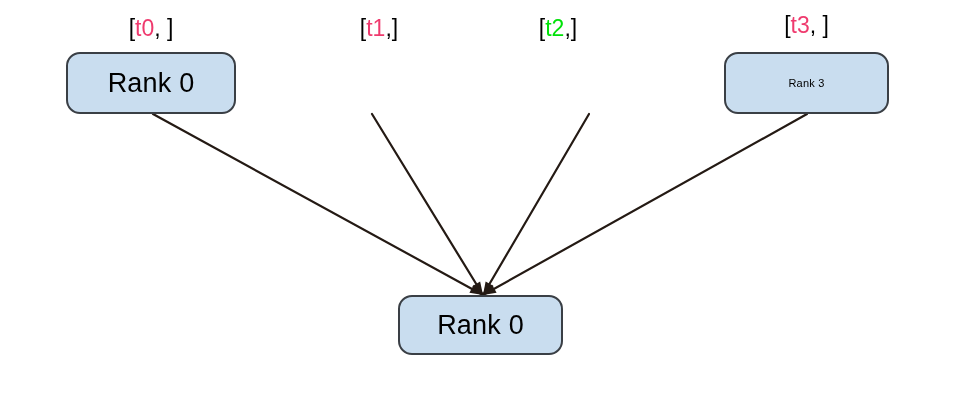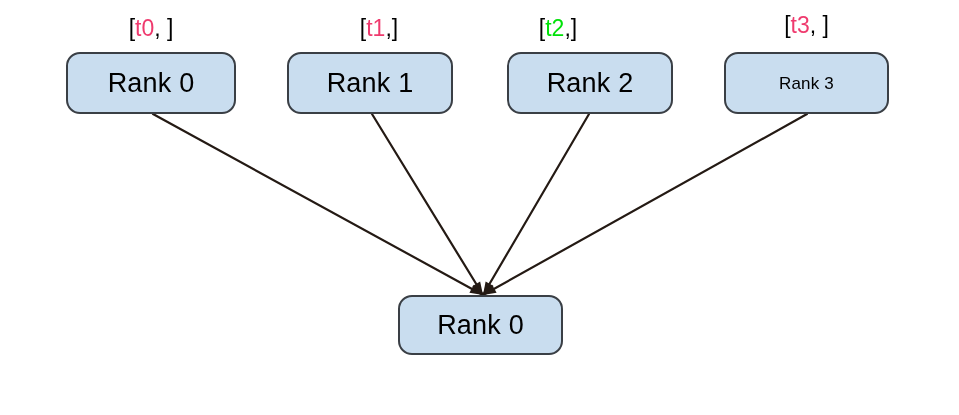--- a/index.html
+++ b/index.html
@@ -79,32 +79,26 @@
         <polygon points="483,295 492.1057199644464,284.64404210470695 496.59256522833823,292.6757430190769"></polygon>
       </g>
   </svg>
 
   <div class="tag" id="tag-0" style="left: 151px; top: 17px; transform: translateX(-50%);"><span>[</span><span style="color: rgb(239, 58, 110);">t0</span><span>, </span><span>]</span></div>
   <div class="node" id="node-0" style="left: 66px; top: 52px; width: 170px; height: 62px; background: rgb(201, 221, 239); border-color: rgb(58, 63, 69);">
     <span class="node-label" style="font-size: 27px;">Rank 0</span>
   </div>
 
   <div class="tag" id="tag-1" style="left: 370px; top: 17px; transform: translateX(-50%); margin-left: 9px;"><span>[</span><span style="color: rgb(239, 58, 110);">t1</span><span>,</span><span>]</span></div>
-  <div class="node" id="node-1" style="left: 287px; top: 52px; width: 166px; height: 62px; background: rgb(201, 221, 239); border-color: rgb(58, 63, 69);">
-    <span class="node-label" style="font-size: 27px;">Rank 1</span>
-  </div>
 
   <div class="tag" id="tag-2" style="left: 558px; top: 17px; transform: translateX(-50%);"><span>[</span><span style="color: rgb(0, 226, 8);">t2</span><span>,</span><span>]</span></div>
-  <div class="node" id="node-2" style="left: 507px; top: 52px; width: 166px; height: 62px; background: rgb(201, 221, 239); border-color: rgb(58, 63, 69);">
-    <span class="node-label" style="font-size: 27px;">Rank 2</span>
-  </div>
 
   <div class="tag" id="tag-3" style="left: 806.5px; top: 14px; transform: translateX(-50%);"><span>[</span><span style="color: rgb(239, 58, 110);">t3</span><span>, </span><span>]</span></div>
   <div class="node" id="node-3" style="left: 724px; top: 52px; width: 165px; height: 62px; background: rgb(201, 221, 239); border-color: rgb(58, 63, 69);">
-    <span class="node-label" style="font-size: 17px;">Rank 3</span>
+    <span class="node-label" style="font-size: 11px;">Rank 3</span>
   </div>
 
   <div class="node" id="node-bottom" style="left: 398px; top: 295px; width: 165px; height: 60px; background: rgb(201, 221, 239); border-color: rgb(58, 63, 69);">
     <span class="node-label" style="font-size: 27px;">Rank 0</span>
   </div>
 
 
 </div>
 
 </body></html>

